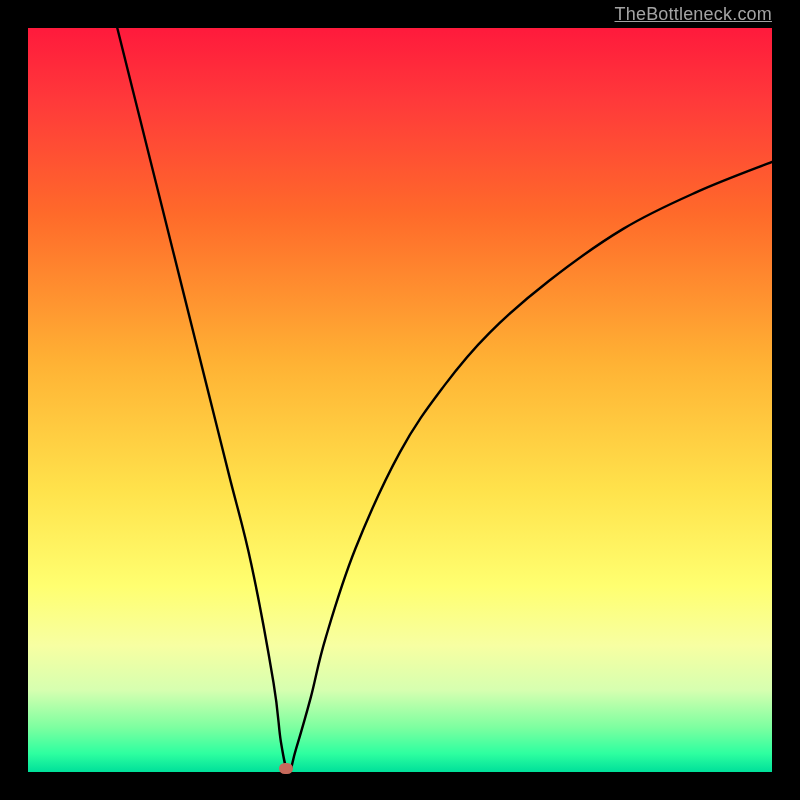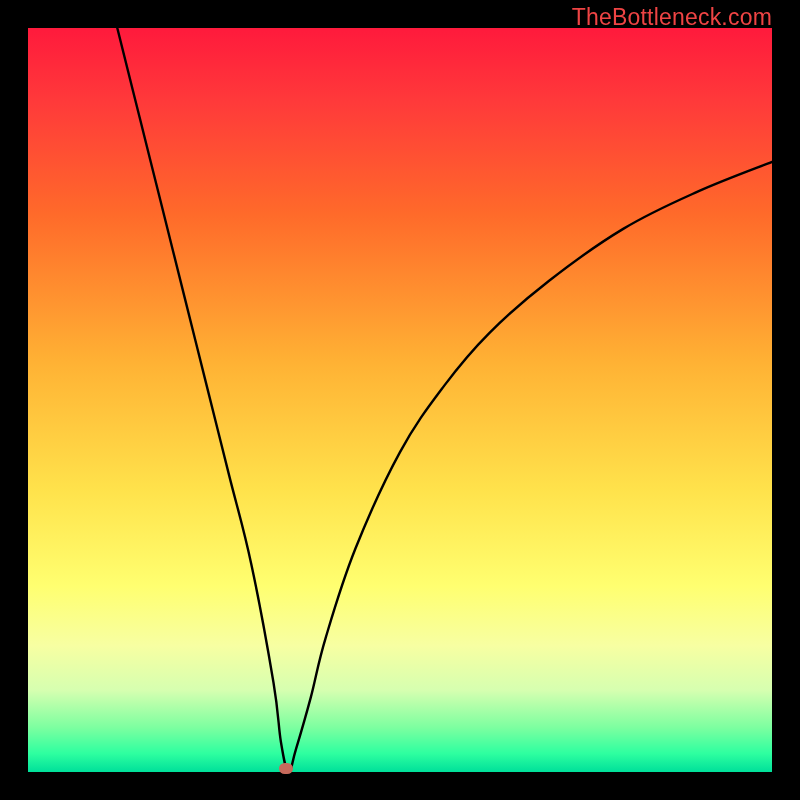--- a/index.html
+++ b/index.html
@@ -42,25 +42,26 @@
     position: absolute;
     left: 0; top: 0;
     width: 100%;
     height: 100%;
     display: block;
   }
   .watermark {
     position: absolute;
     top: 4px;
     right: 28px;
-    color: #ef4444;
-    font-size: 23px;
+    color: #a3a3a3;
+    font-size: 18px;
     font-weight: 500;
     letter-spacing: 0.2px;
     user-select: none;
+    text-decoration: underline;
   }
   .marker-dot {
     position: absolute;
     background: #c76a5c;
     border-radius: 50% / 60%;
   }
 </style>
 </head>
 <body>
 

